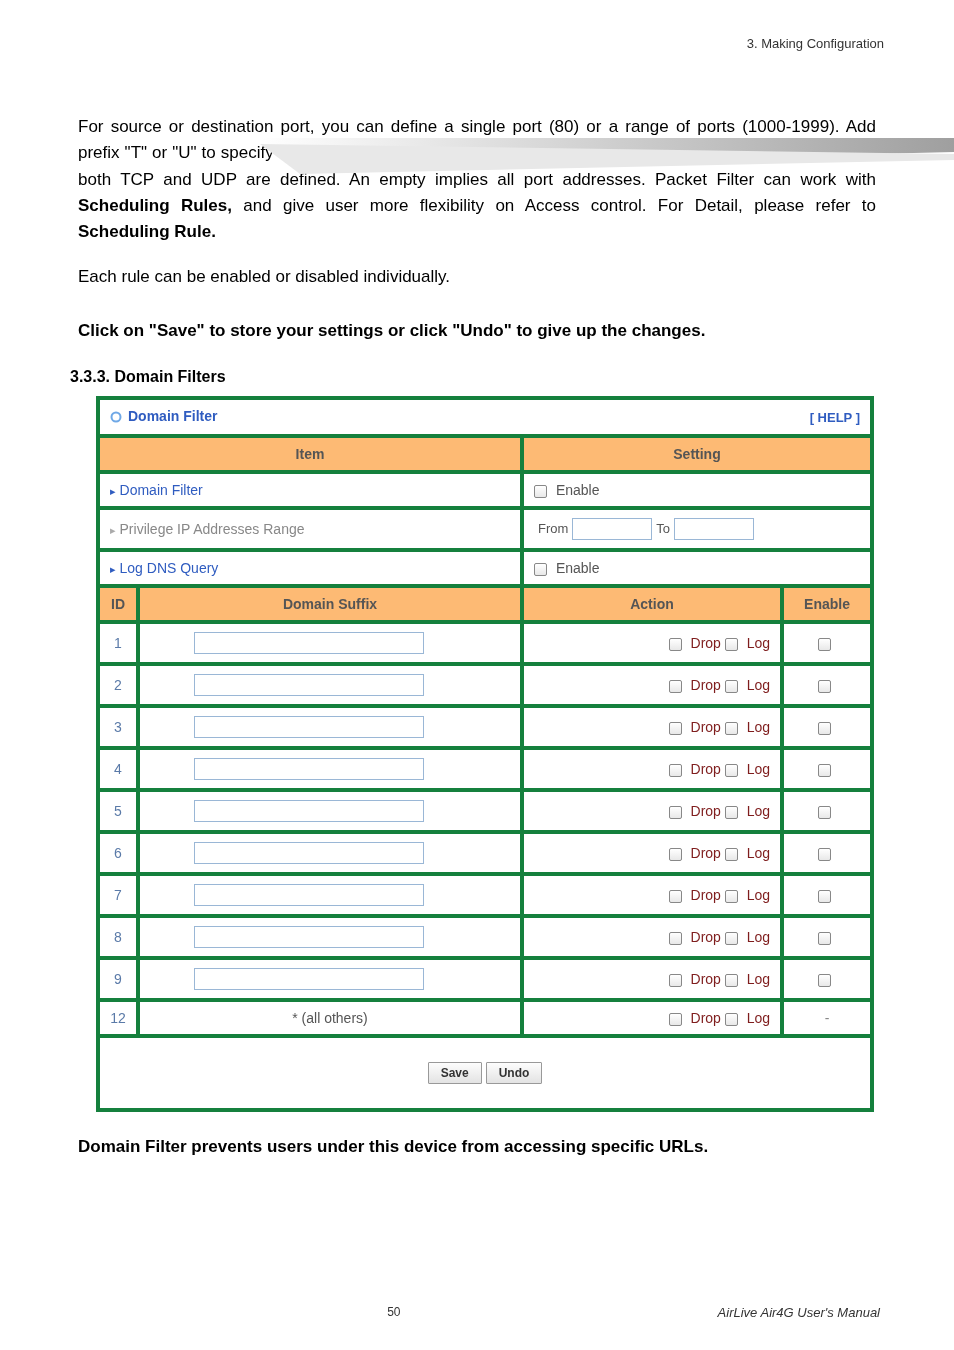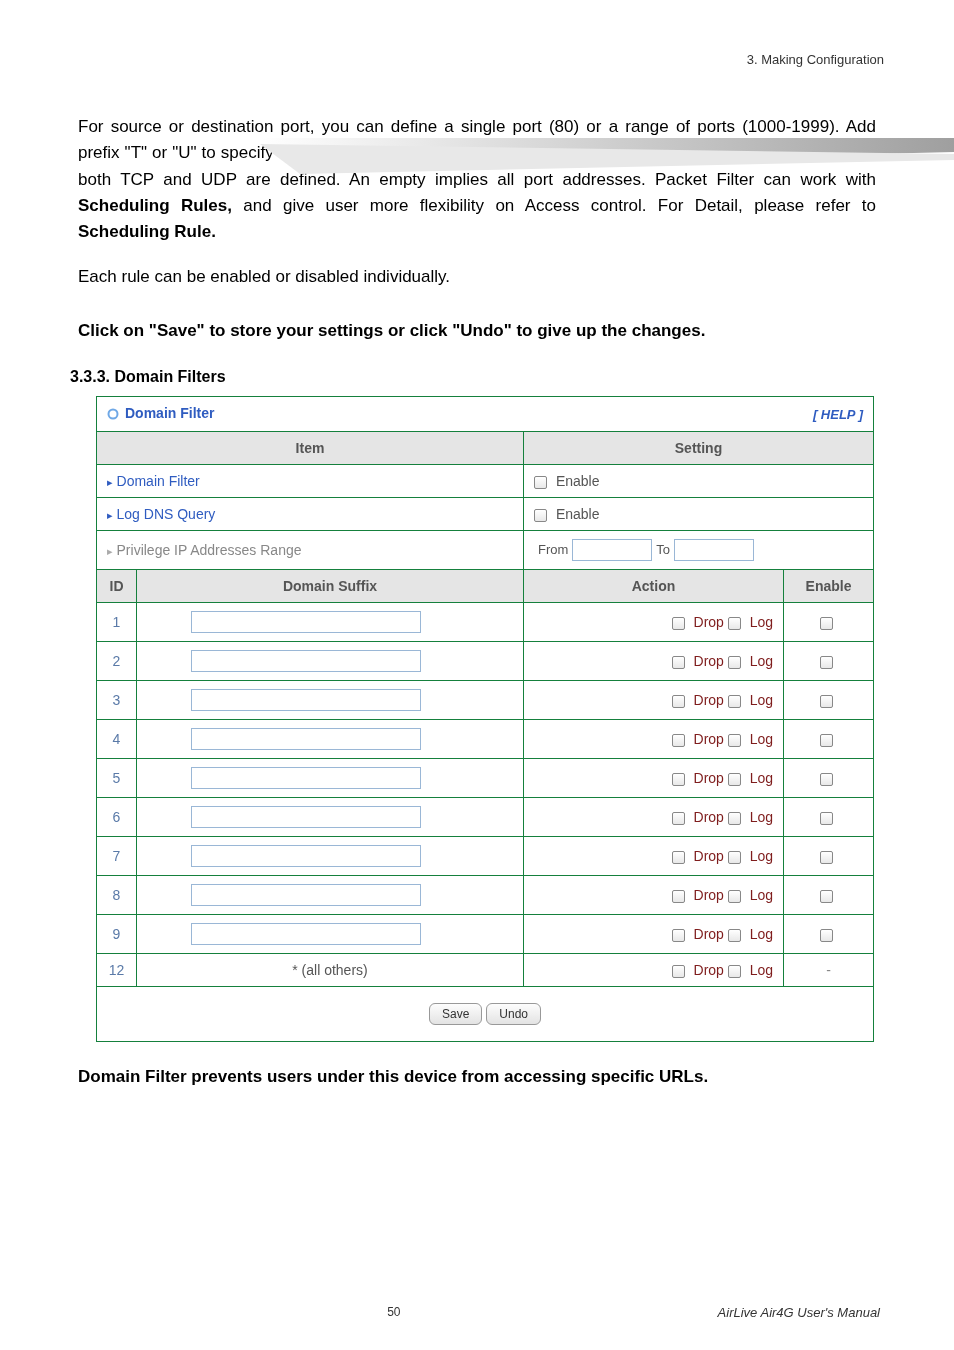--- a/index.html
+++ b/index.html
@@ -9,21 +9,21 @@
     background: #fff;
     font-family: Arial, Helvetica, sans-serif;
     color: #000;
     position: relative;
   }
   .page {
     padding: 44px 70px 0 70px;
   }
   .header-right {
     position: absolute;
-    top: 52px;
+    top: 36px;
     right: 70px;
     font-size: 13px;
     color: #333;
   }
   .logo-block { margin-bottom: 8px; }
   .sweep {
     position: absolute;
     left: 0; right: 0; top: 138px;
     height: 40px;
     pointer-events: none;
@@ -40,21 +40,21 @@
   .body-text strong { font-weight: bold; }
   .h2 {
     font-size: 16px;
     font-weight: bold;
     margin: 24px 0 10px 0;
   }
   
   .tbl-wrap { margin: 6px 10px 0 26px; }
   table.tbl { border-collapse: collapse; width: 100%; }
   table.tbl td, table.tbl th {
-    border: 1px solid #15803d;
+    border: 4px solid #15803d;
     padding: 8px 10px;
     font-size: 14px;
     vertical-align: middle;
   }
   .title-row td {
     border: 1px solid #c8c8c8;
     padding: 8px 10px;
   }
   .title-left {
     color: #2f5cc0;
@@ -64,24 +64,23 @@
   .title-left .disc {
     display: inline-block;
     vertical-align: middle;
     margin-right: 6px;
   }
   .title-right {
     color: #2f5cc0;
     font-weight: bold;
     text-align: right;
     font-size: 13px;
-    font-style: italic;
   }
   .head-row td {
-    background: #e5e5e5;
+    background: #fdba74;
     color: #555;
     font-weight: bold;
     text-align: center;
     font-size: 14px;
   }
   .item-cell { color: #2f5cc0; font-size: 13px; }
   .item-cell.grey { color: #888; }
   .item-cell .tri { color: #2f5cc0; margin-right: 4px; font-size: 11px; }
   .item-cell.grey .tri { color: #aaa; }
   .setting-cell { font-size: 13px; color: #555; }
@@ -114,23 +113,24 @@
   .suffix-cell { text-align: left; margin-top: 38px; }
   .action-cell { text-align: right; white-space: nowrap; color: #7f1d1d; font-size: 13px; }
   .enable-cell { text-align: center; width: 80px; }
   .btnrow td { text-align: center; padding: 8px; }
   .btn {
     display: inline-block;
     border: 1px solid #999;
     background: linear-gradient(#fdfdfd,#e3e3e3);
     font-size: 12px;
     padding: 3px 12px;
-    border-radius: 6px;
+    border-radius: 1px;
     color: #333;
-    margin: 8px 2px;
+    margin: 16px 2px;
+    font-weight: bold;
   }
   .footer {
     position: absolute;
     bottom: 30px;
     left: 0; right: 4px;
     display: flex;
     justify-content: space-between;
     padding: 0 70px;
     font-size: 12px;
     color: #333;
@@ -190,26 +190,26 @@
           <td colspan="2">Setting</td>
         </tr>
 
         </tbody>
           <tbody id="setting-rows">
             <tr>
               <td colspan="2" class="item-cell"><span class="tri">▸</span>Domain Filter</td>
               <td colspan="2" class="setting-cell"><span class="chk"></span><span> Enable</span></td>
             </tr>
             <tr>
+              <td colspan="2" class="item-cell grey"><span class="tri">▸</span>Privilege IP Addresses Range</td>
+              <td colspan="2" class="setting-cell"><span class="lbl-span">From</span><span class="txt-input w-from"></span><span class="lbl-span">To</span><span class="txt-input w-to"></span></td>
+            </tr>
+            <tr>
               <td colspan="2" class="item-cell"><span class="tri">▸</span>Log DNS Query</td>
               <td colspan="2" class="setting-cell"><span class="chk"></span><span> Enable</span></td>
-            </tr>
-            <tr>
-              <td colspan="2" class="item-cell grey"><span class="tri">▸</span>Privilege IP Addresses Range</td>
-              <td colspan="2" class="setting-cell"><span class="lbl-span">From</span><span class="txt-input w-from"></span><span class="lbl-span">To</span><span class="txt-input w-to"></span></td>
             </tr>
           </tbody>
 
         <tbody>
             <tr class="head-row">
           <td style="width:40px;">ID</td>
           <td>Domain Suffix</td>
           <td style="width:260px;">Action</td>
           <td style="width:90px;">Enable</td>
         </tr>

